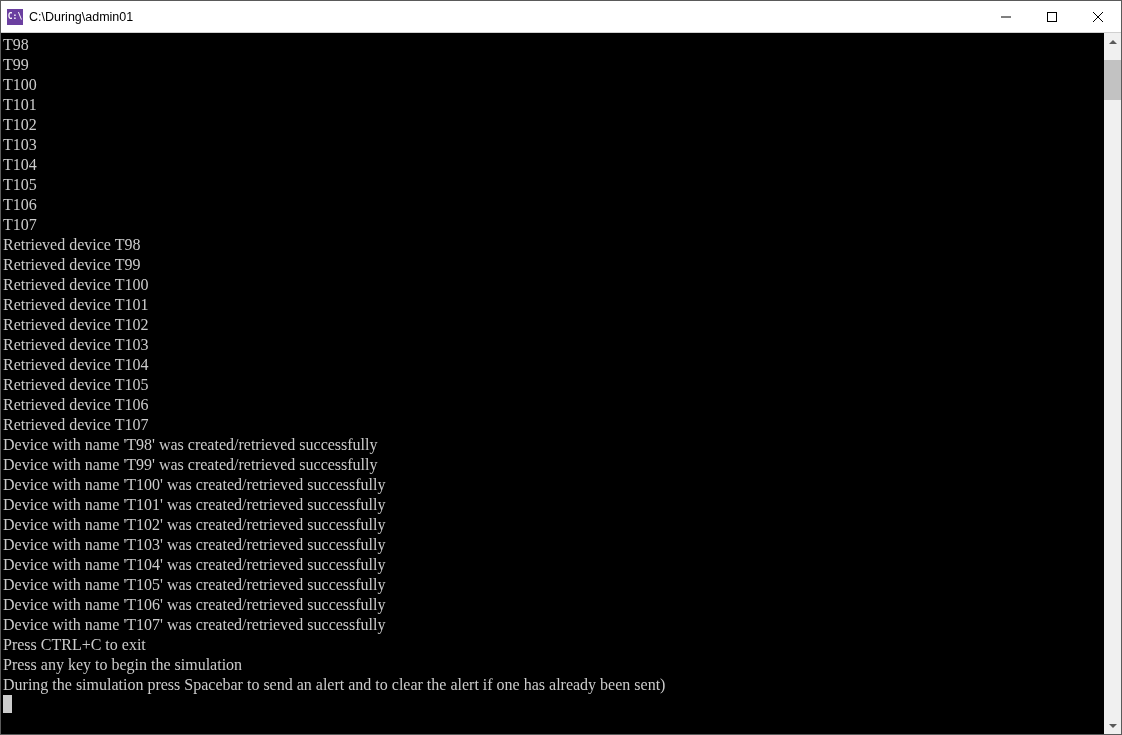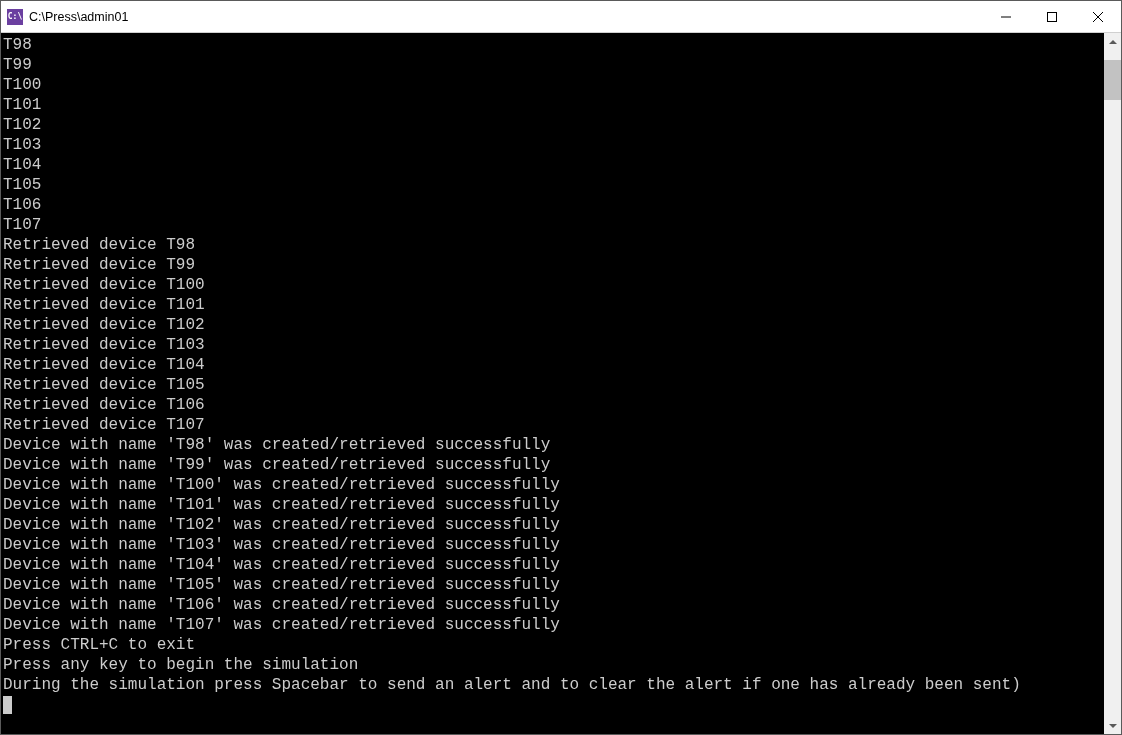--- a/index.html
+++ b/index.html
@@ -67,21 +67,21 @@
   .client-area {
     flex: 1;
     display: flex;
     background: #000000;
     position: relative;
   }
   .console {
     flex: 1;
     background: #000000;
     color: #cccccc;
-    font-family: Liberation Mono, monospace;
+    font-family: Liberation Serif, serif;
     font-size: 16px;
     line-height: 20px;
     padding: 2px 0 0 2px;
     white-space: pre;
     overflow: hidden;
   }
   .console-line { height:20px; }
   .cursor {
     display:inline-block;
     width: 9px;
@@ -124,21 +124,21 @@
   .sb-arrow.down { border-top:4px solid #5a5a5a; }
 </style>
 </head>
 <body>
 
 <div class="window">
 
   <div class="titlebar">
     <div class="title-left">
       <div class="app-icon">C:\</div>
-      <div class="title-text">C:\Press\admin01</div>
+      <div class="title-text">C:\During\admin01</div>
     </div>
     <div class="win-controls">
       <div class="win-btn">
         <svg width="10" height="10">
           <line x1="0" y1="5" x2="10" y2="5" stroke="#000" stroke-width="1"></line>
         </svg>
       </div>
       <div class="win-btn">
         <svg width="10" height="10">
           <rect x="0.5" y="0.5" width="9" height="9" fill="none" stroke="#000" stroke-width="1"></rect>

